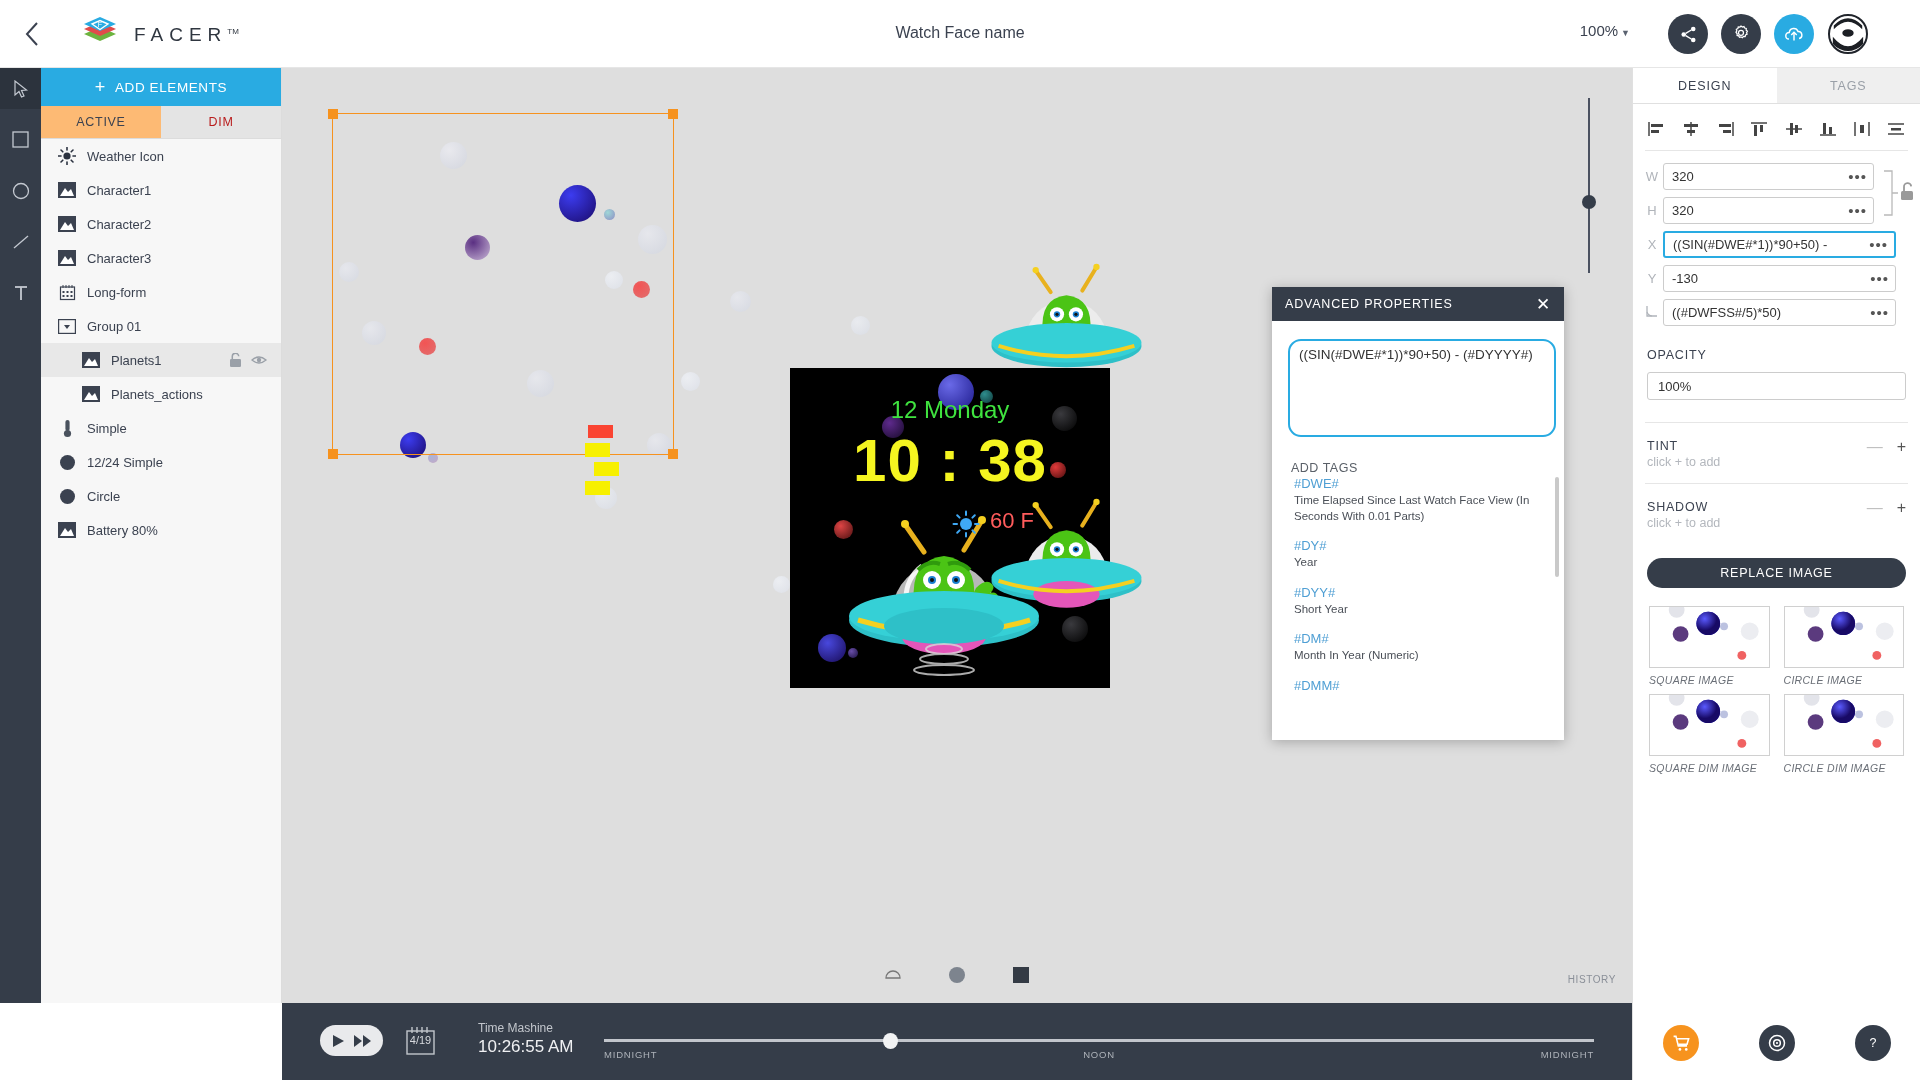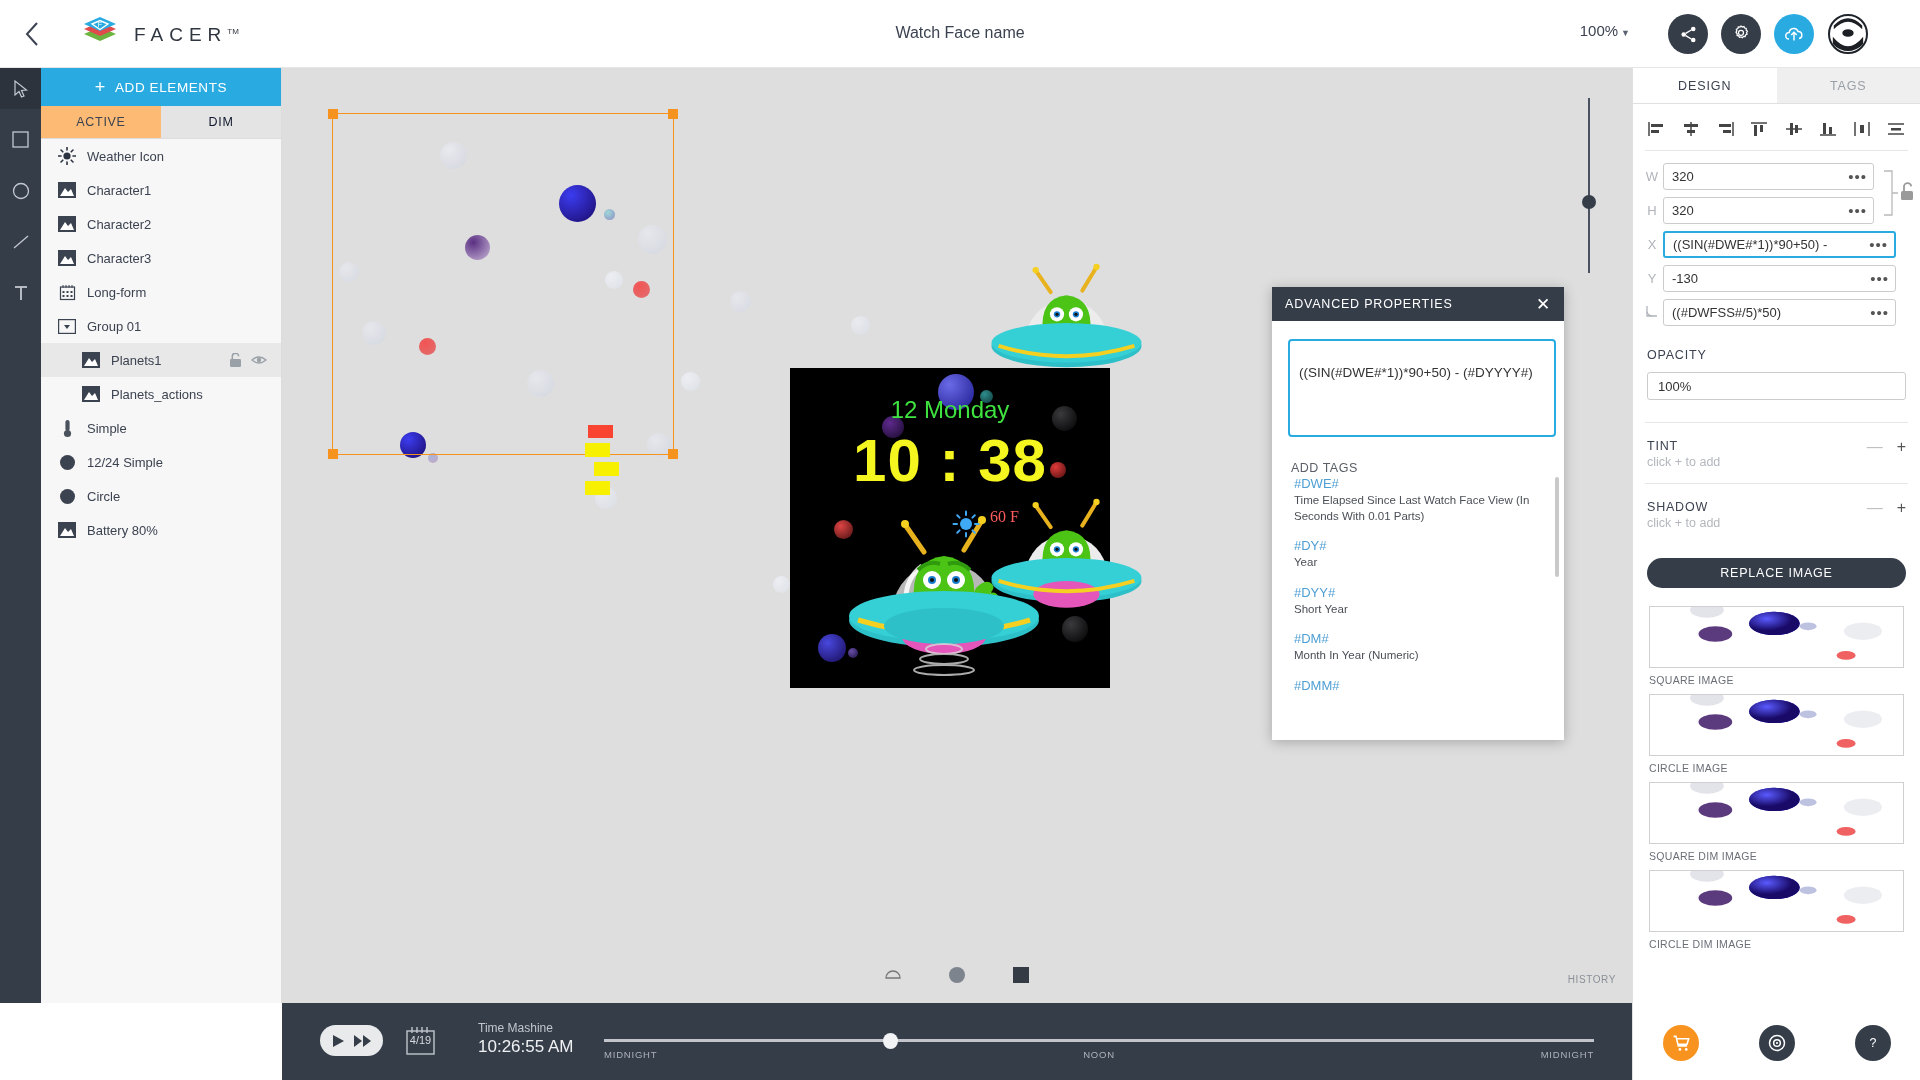--- a/index.html
+++ b/index.html
@@ -66,21 +66,21 @@
     display: flex; align-items: center; justify-content: center;
     font-size: 13.5px; letter-spacing: .6px; cursor: pointer;
   }
   .add-plus { font-size: 18px; margin-right: 9px; font-weight: 300; line-height: 1; }
   .lp-tabs { display: flex; height: 33px; border-bottom: 1px solid #dcdcdc; }
   .lp-tab {
     flex: 1; display: flex; align-items: center; justify-content: center;
     font-size: 12.5px; letter-spacing: .7px; cursor: pointer;
   }
   .lp-tab.active { background: #fdba74; color: #3b4250; }
-  .lp-tab.inactive { background: #e4e4e4; color: #0f172a; }
+  .lp-tab.inactive { background: #e4e4e4; color: #b91c1c; }
   .layer {
     height: 34px; display: flex; align-items: center;
     padding-left: 16px; font-size: 13px; color: #3b4250; cursor: pointer;
     position: relative;
   }
   .layer.child { padding-left: 40px; }
   .layer.sel { background: #e8e8e8; }
   .layer-ico {
     width: 20px; height: 20px; margin-right: 10px; flex: 0 0 20px;
     display: flex; align-items: center; justify-content: center;
@@ -108,21 +108,21 @@
   }
   .wf-date {
     position: absolute; width: 100%; top: 28px; text-align: center;
     font-size: 24px; color: #3FE33F; font-weight: 400; z-index: 5;
   }
   .wf-time {
     position: absolute; width: 100%; top: 58px; text-align: center;
     font-size: 60px; color: #F5F520; font-weight: bold; letter-spacing: 1px; z-index: 5;
   }
   .wf-temp {
-    position: absolute; left: 200px; top: 140px; font-size: 16px; color: #FF5C5C; z-index: 5; font-family: Liberation Serif, serif;
+    position: absolute; left: 200px; top: 140px; font-size: 22px; color: #FF5C5C; z-index: 5;
   }
   .wf-sun { position: absolute; left: 162px; top: 142px; z-index: 5; }
 
   .colorchip { position: absolute; }
 
   .hist-label {
     position: absolute; right: 16px; bottom: 18px;
     font-size: 10px; letter-spacing: .6px; color: #8a8f98;
   }
   .shape-row {
@@ -144,22 +144,22 @@
     background: #ffffff; box-shadow: 0 2px 12px rgba(0,0,0,.25); z-index: 40;
   }
   .adv-head {
     height: 34px; background: #353d49; color: #fff;
     display: flex; align-items: center; justify-content: space-between;
     padding: 0 13px; font-size: 12.5px; letter-spacing: .8px;
   }
   .adv-close { font-size: 17px; cursor: pointer; line-height: 1; }
   .adv-textarea {
     margin: 18px 16px 0 16px; width: 268px; height: 98px;
-    border: 2px solid #29ABE2; border-radius: 4px;
-    font-size: 13.5px; color: #333; padding: 23px 9px;
+    border: 2px solid #29ABE2; border-radius: 13px;
+    font-size: 13.5px; color: #333; padding: 5px 9px;
     font-family: "Liberation Sans", sans-serif; resize: none; outline: none;
     line-height: 1.35;
   }
   .adv-addtags {
     margin: 20px 0 6px 19px; font-size: 12.5px; color: #5a6068; letter-spacing: .5px;
   }
   .adv-list {
     position: absolute; left: 0; top: 172px; right: 0; bottom: 0;
     overflow: hidden; padding: 10px 0 0 0;
   }
@@ -212,22 +212,23 @@
   }
   .minus-plus { position: absolute; right: 14px; display: flex; gap: 14px; align-items: center; }
   .mp-btn { font-size: 16px; color: #555; cursor: pointer; line-height: 1; }
   .mp-btn.dim { color: #bfbfbf; }
   .replace-btn {
     margin: 0 14px; height: 30px; background: #353d49; color: #fff; border-radius: 16px;
     display: flex; align-items: center; justify-content: center;
     font-size: 12.5px; letter-spacing: .8px; cursor: pointer;
   }
   .thumb-grid {
-    display: grid; grid-template-columns: 1fr; gap: 8px 14px;
+    display: grid; grid-template-columns: 1fr 1fr; gap: 8px 14px;
     padding: 18px 16px 0 16px;
+    font-style: italic;
   }
   .thumb-cell { cursor: pointer; }
   .thumb-img {
     width: 100%; height: 62px; border: 1px solid #d0d0d0; background: #fff;
     position: relative; overflow: hidden;
   }
   .thumb-lbl { font-size: 10.5px; color: #6a6f77; margin-top: 6px; letter-spacing: .3px; }
   .rp-footer {
     position: absolute; left: 0; bottom: 0; width: 288px; height: 74px;
     display: flex; align-items: center; justify-content: space-around;

